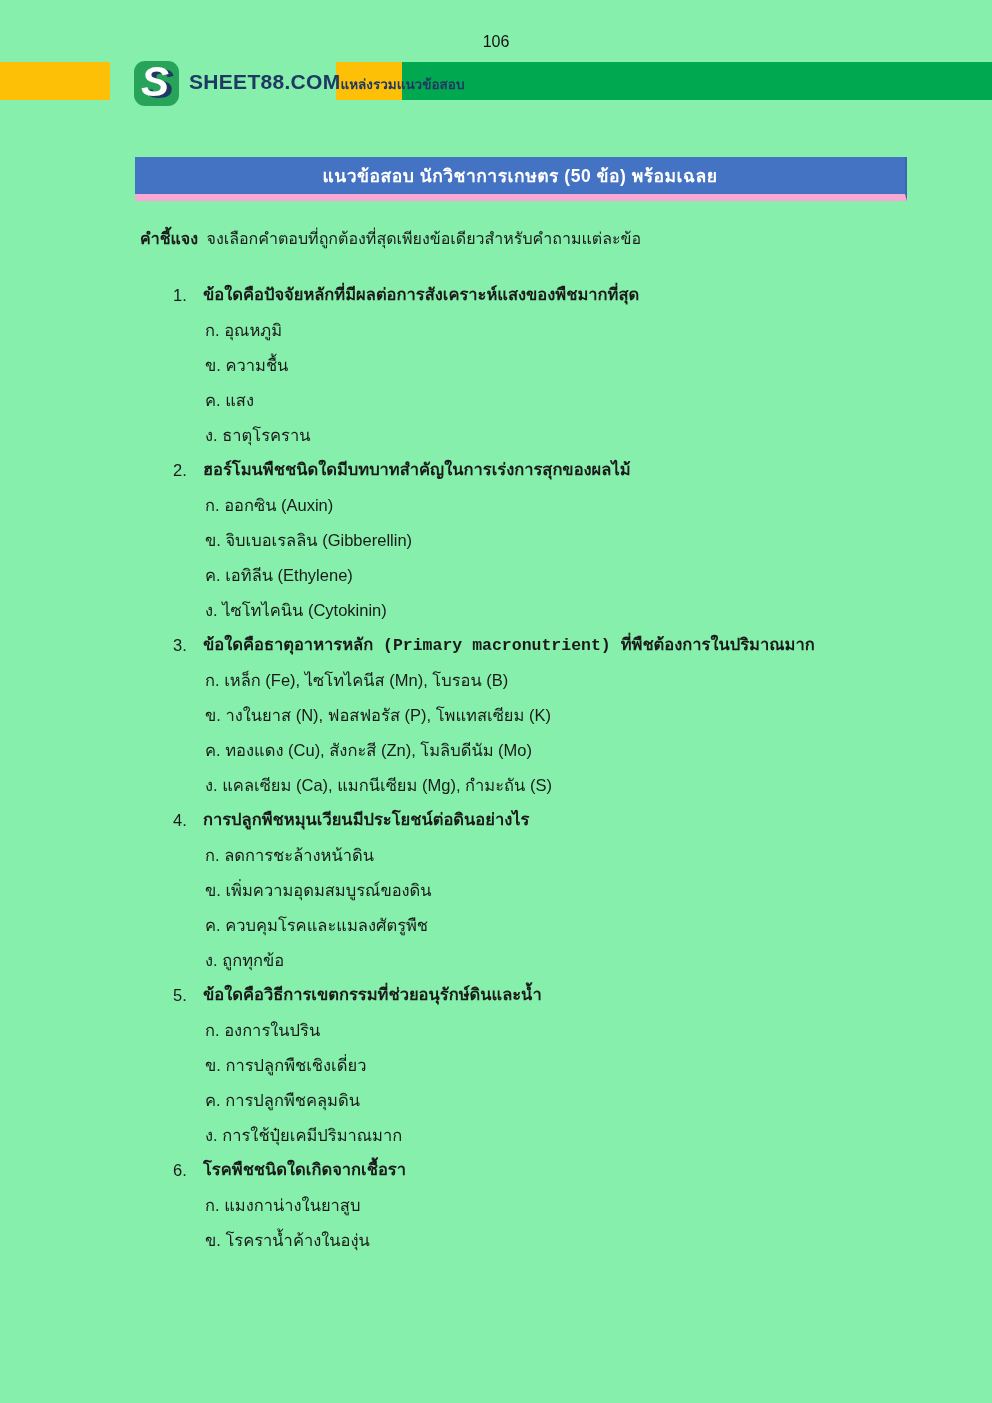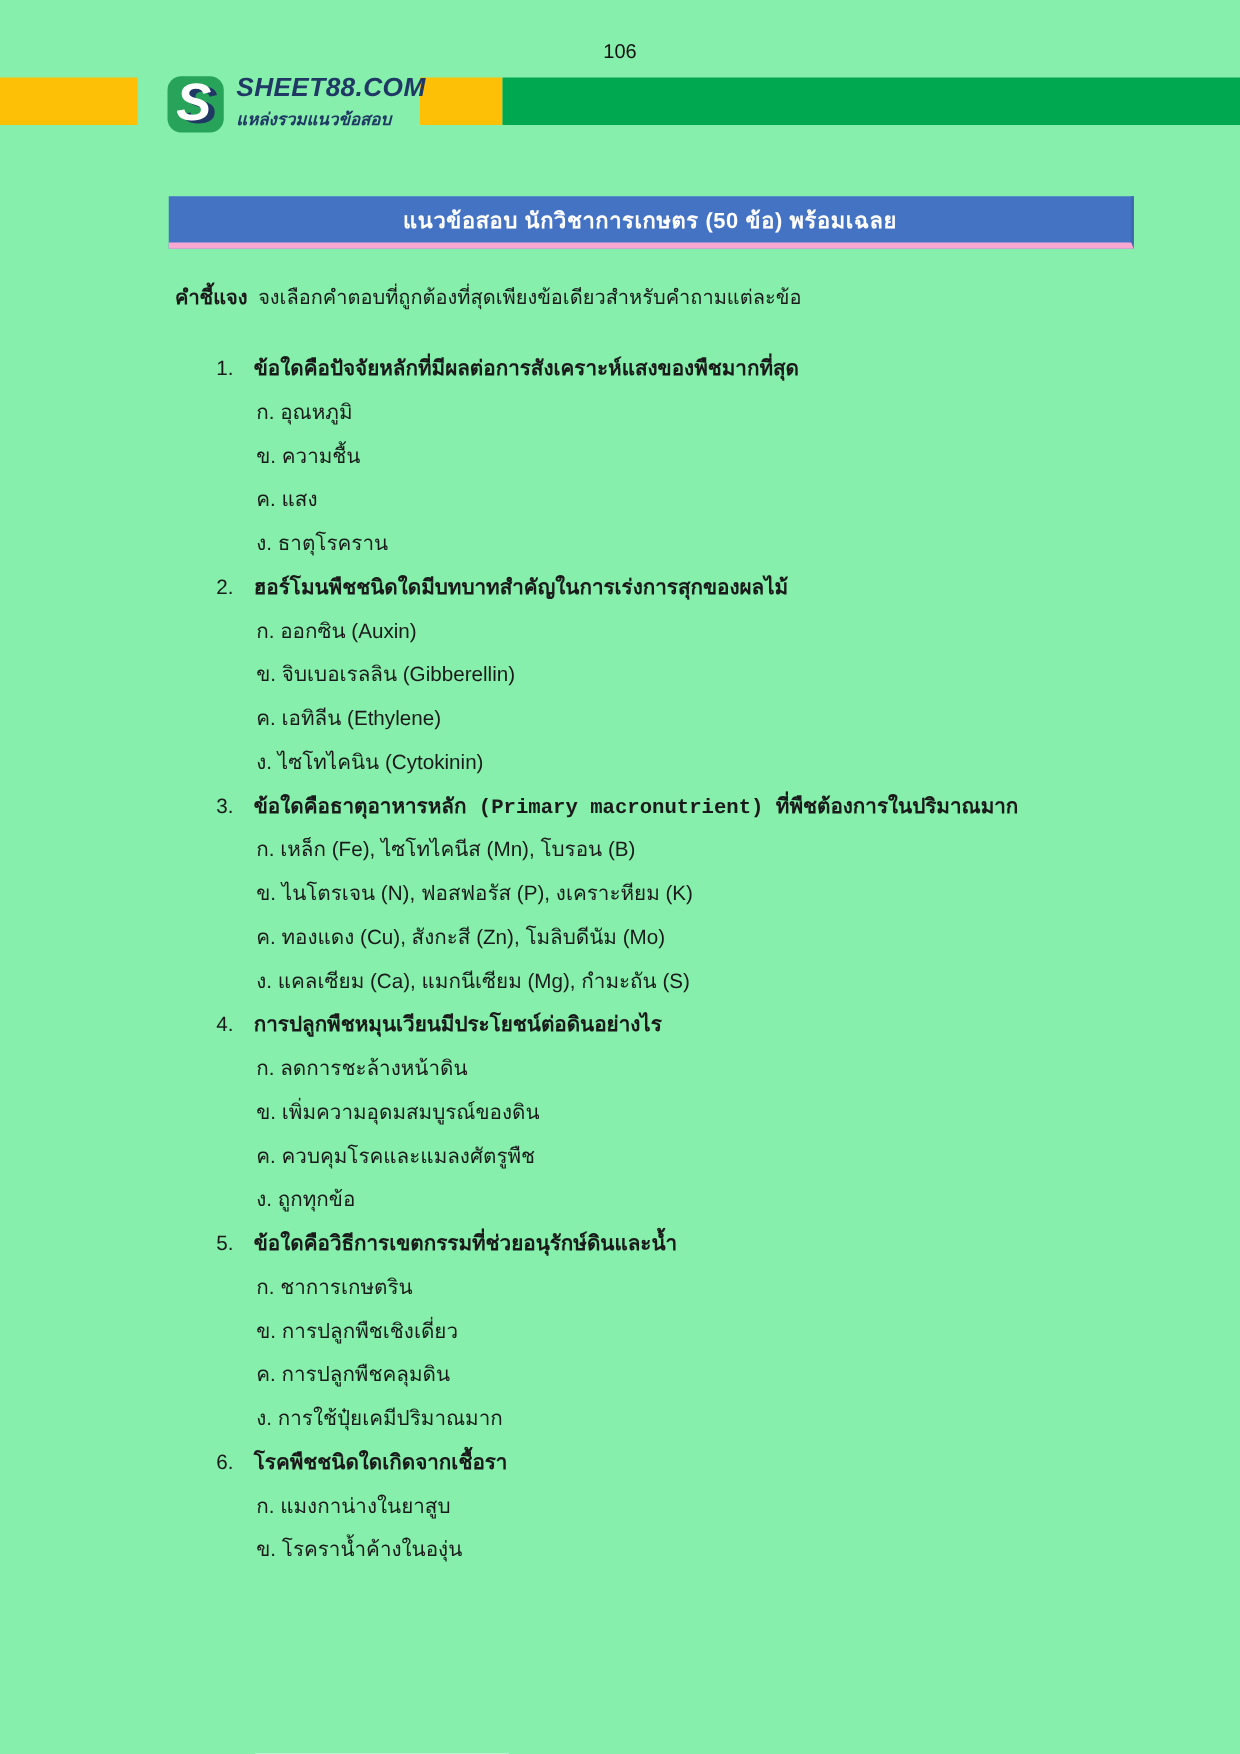--- a/index.html
+++ b/index.html
@@ -18,28 +18,28 @@
   
   .bar{position:absolute;top:62px;height:38px;}
   .bar-yellow-left{left:0;width:110px;background:#FDC007;}
   .bar-yellow-right{left:336px;width:66px;background:#FDC007;}
   .bar-green{left:402px;width:590px;background:#00A94F;}
   .logo{
     position:absolute;left:133px;top:58px;height:50px;
     display:flex;align-items:center;gap:9px;
   }
   .logo-icon{width:47px;height:47px;display:block;}
-  .logo-text{display:flex;flex-direction:column;justify-content:flex-end;font-style:italic;}
+  .logo-text{display:flex;justify-content:flex-end;}
   .brand{font-size:21px;font-weight:bold;color:#1F3864;letter-spacing:.3px;line-height:1.05;}
   .tagline{font-size:13.5px;font-weight:600;color:#1F3864;margin-top:2px;}
   
   .title-bar{
     position:absolute;left:135px;top:157px;width:770px;height:37px;
     background:#4573C4;
-    border-bottom:5px solid #f9a8d4;
+    border-bottom:7px solid #f9a8d4;
     border-right:2px solid #3E66AC;
     box-sizing:content-box;
     display:flex;align-items:center;justify-content:center;
   }
   .title-bar span{
     color:#ffffff;font-size:17.5px;font-weight:bold;letter-spacing:.5px;
   }
   
   .instructions{
     position:absolute;left:140px;top:227px;margin:0;
@@ -129,21 +129,21 @@
     </div>
   </div>
 
   <div class="question">
     <div class="q-num">3.</div>
     <div class="q-body">
       <div class="q-title">ข้อใดคือธาตุอาหารหลัก (Primary macronutrient) ที่พืชต้องการในปริมาณมาก</div>
       <div class="q-choices">
   <div class="q-choice">ก. เหล็ก (Fe), ไซโทไคนีส (Mn), โบรอน (B)</div>
 
-  <div class="q-choice">ข. ไนโตรเจน (N), ฟอสฟอรัส (P), งเคราะหียม (K)</div>
+  <div class="q-choice">ข. างในยาส (N), ฟอสฟอรัส (P), โพแทสเซียม (K)</div>
 
   <div class="q-choice">ค. ทองแดง (Cu), สังกะสี (Zn), โมลิบดีนัม (Mo)</div>
 
   <div class="q-choice">ง. แคลเซียม (Ca), แมกนีเซียม (Mg), กำมะถัน (S)</div>
 </div>
     </div>
   </div>
 
   <div class="question">
     <div class="q-num">4.</div>
@@ -159,21 +159,21 @@
   <div class="q-choice">ง. ถูกทุกข้อ</div>
 </div>
     </div>
   </div>
 
   <div class="question">
     <div class="q-num">5.</div>
     <div class="q-body">
       <div class="q-title">ข้อใดคือวิธีการเขตกรรมที่ช่วยอนุรักษ์ดินและน้ำ</div>
       <div class="q-choices">
-  <div class="q-choice">ก. ชาการเกษตริน</div>
+  <div class="q-choice">ก. องการในปริน</div>
 
   <div class="q-choice">ข. การปลูกพืชเชิงเดี่ยว</div>
 
   <div class="q-choice">ค. การปลูกพืชคลุมดิน</div>
 
   <div class="q-choice">ง. การใช้ปุ๋ยเคมีปริมาณมาก</div>
 </div>
     </div>
   </div>
 

